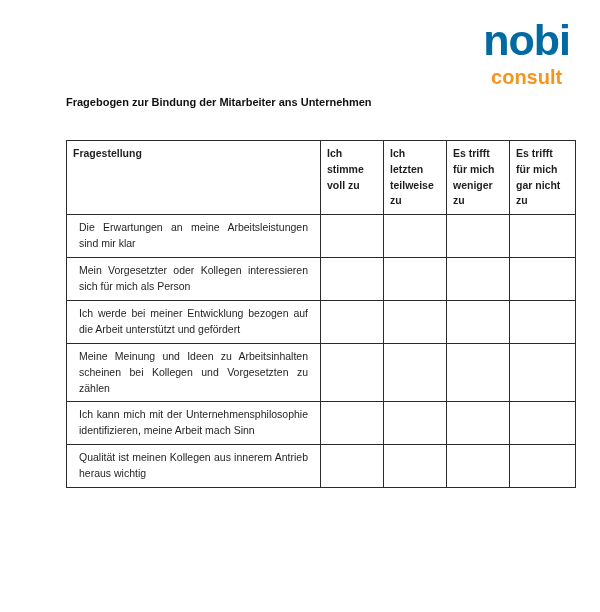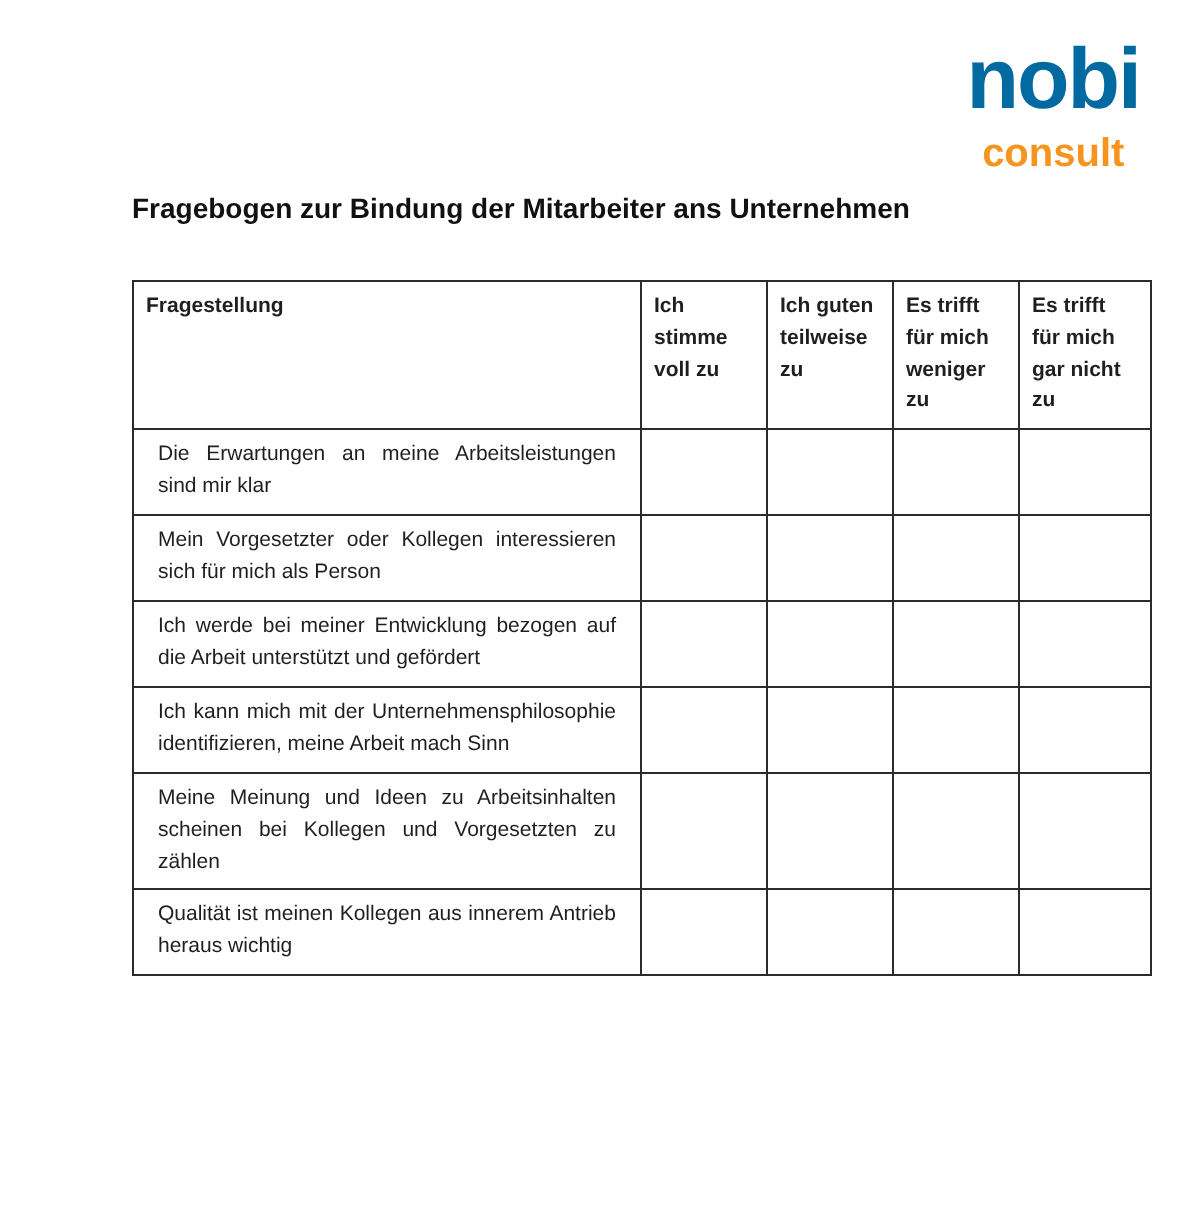--- a/index.html
+++ b/index.html
@@ -41,21 +41,21 @@
     font-weight: 700;
     letter-spacing: 0px;
     margin-top: 6px;
   }
   
   .doc-title {
     position: absolute;
     left: 66px;
     top: 96px;
     margin: 0;
-    font-size: 14px;
+    font-size: 11px;
     font-weight: 700;
     color: #111111;
     white-space: nowrap;
   }
   
   table.survey {
     position: absolute;
     left: 66px;
     top: 140px;
     width: 509px;
@@ -105,21 +105,21 @@
       <col style="width:254px">
       <col style="width:63px">
       <col style="width:63px">
       <col style="width:63px">
       <col style="width:66px">
     </colgroup>
     <thead>
       <tr id="header-row">
         <th class="q-col">Fragestellung</th>
       <th>Ich stimme voll zu</th>
-          <th>Ich guten teilweise zu</th>
+          <th>Ich letzten teilweise zu</th>
           <th>Es trifft für mich weniger zu</th>
           <th>Es trifft für mich gar nicht zu</th>
         </tr>
     </thead>
     <tbody id="survey-body">
         <tr>
           <td class="q-cell">Die Erwartungen an meine Arbeitsleistungen sind mir klar</td>
           <td class="a-cell"></td>
           <td class="a-cell"></td>
           <td class="a-cell"></td>
@@ -133,28 +133,28 @@
           <td class="a-cell"></td>
         </tr>
         <tr>
           <td class="q-cell">Ich werde bei meiner Entwicklung bezogen auf die Arbeit unterstützt und gefördert</td>
           <td class="a-cell"></td>
           <td class="a-cell"></td>
           <td class="a-cell"></td>
           <td class="a-cell"></td>
         </tr>
         <tr>
-          <td class="q-cell">Ich kann mich mit der Unternehmensphilosophie identifizieren, meine Arbeit mach Sinn</td>
+          <td class="q-cell">Meine Meinung und Ideen zu Arbeitsinhalten scheinen bei Kollegen und Vorgesetzten zu zählen</td>
           <td class="a-cell"></td>
           <td class="a-cell"></td>
           <td class="a-cell"></td>
           <td class="a-cell"></td>
         </tr>
         <tr>
-          <td class="q-cell">Meine Meinung und Ideen zu Arbeitsinhalten scheinen bei Kollegen und Vorgesetzten zu zählen</td>
+          <td class="q-cell">Ich kann mich mit der Unternehmensphilosophie identifizieren, meine Arbeit mach Sinn</td>
           <td class="a-cell"></td>
           <td class="a-cell"></td>
           <td class="a-cell"></td>
           <td class="a-cell"></td>
         </tr>
         <tr>
           <td class="q-cell">Qualität ist meinen Kollegen aus innerem Antrieb heraus wichtig</td>
           <td class="a-cell"></td>
           <td class="a-cell"></td>
           <td class="a-cell"></td>

